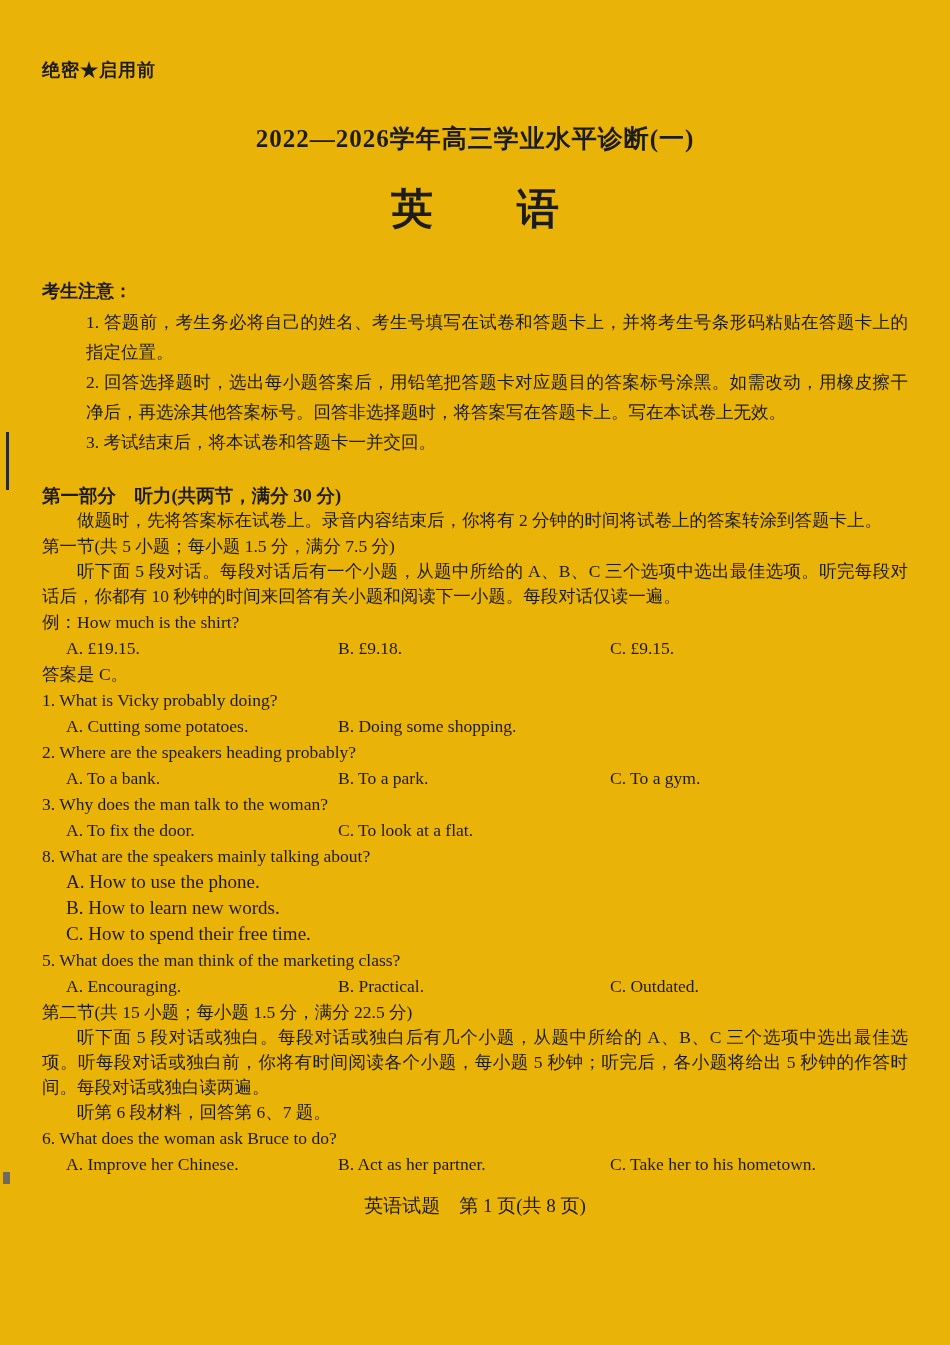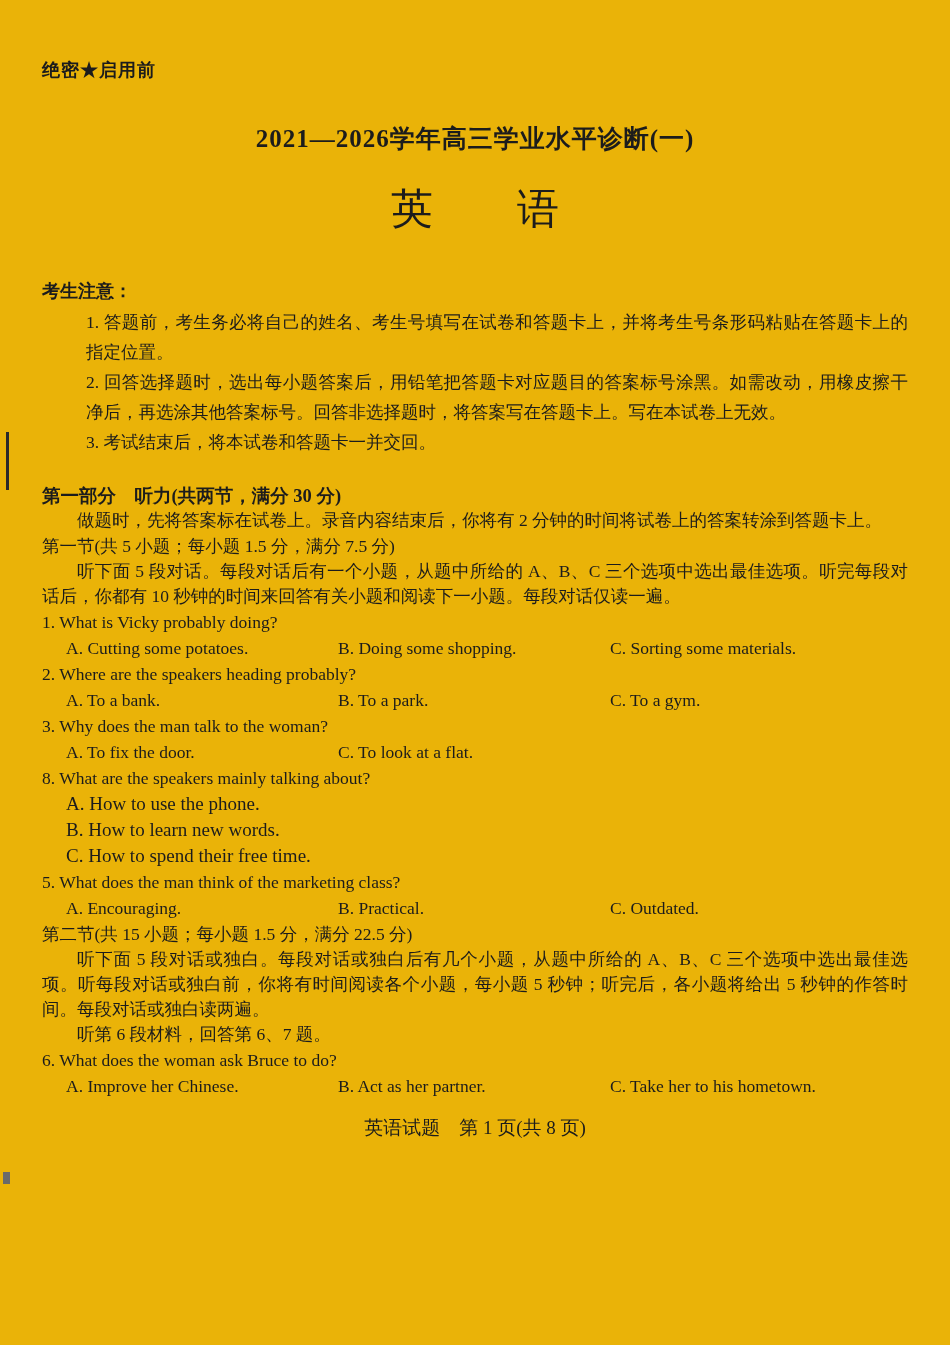--- a/index.html
+++ b/index.html
@@ -25,21 +25,21 @@
     margin-top: 40px;
     text-align: center;
     font-size: 25px;
     font-weight: 700;
     letter-spacing: 1px;
   }
   .subject-title {
     margin-top: 26px;
     text-align: center;
     font-size: 42px;
-    font-weight: 400;
+    font-weight: 700;
   }
   .notice-title {
     margin-top: 42px;
     font-size: 18px;
     font-weight: 700;
   }
   .notice-list { margin-top: 4px; }
   .notice-item {
     margin-left: 44px;
     font-size: 17.5px;
@@ -102,47 +102,55 @@
 <body>
 
 <div class="page">
   <div class="edge-mark"></div>
   <div class="edge-mark-2"></div>
 
   <div class="content">
 
     <div class="security">绝密★启用前</div>
 
-    <div class="session-title">2021—2026学年高三学业水平诊断(一)</div>
+    <div class="session-title">2022—2026学年高三学业水平诊断(一)</div>
 
     <div class="subject-title">英　　语</div>
 
     <div class="notice-title">考生注意：</div>
 
     <div class="notice-list">
       <div class="notice-item">1. 答题前，考生务必将自己的姓名、考生号填写在试卷和答题卡上，并将考生号条形码粘贴在答题卡上的指定位置。</div>
       <div class="notice-item">2. 回答选择题时，选出每小题答案后，用铅笔把答题卡对应题目的答案标号涂黑。如需改动，用橡皮擦干净后，再选涂其他答案标号。回答非选择题时，将答案写在答题卡上。写在本试卷上无效。</div>
       <div class="notice-item">3. 考试结束后，将本试卷和答题卡一并交回。</div>
     </div>
 
     <div class="part-heading">第一部分　听力(共两节，满分 30 分)</div>
 
     <div class="body-text indent">做题时，先将答案标在试卷上。录音内容结束后，你将有 2 分钟的时间将试卷上的答案转涂到答题卡上。</div>
 
     <div class="section-heading">第一节(共 5 小题；每小题 1.5 分，满分 7.5 分)</div>
 
     <div class="body-text indent">听下面 5 段对话。每段对话后有一个小题，从题中所给的 A、B、C 三个选项中选出最佳选项。听完每段对话后，你都有 10 秒钟的时间来回答有关小题和阅读下一小题。每段对话仅读一遍。</div>
 
+    <div class="question-block">
+      <div class="question-text">例：How much is the shirt?</div>
+      <div class="options-row">
+        <span class="opt">A. £19.15.</span>
+        <span class="opt">B. £9.18.</span>
+        <span class="opt">C. £9.15.</span>
+      </div>
+      <div class="answer-line">答案是 C。</div>
+    </div>
 
     <div class="question-block">
       <div class="question-text">1. What is Vicky probably doing?</div>
       <div class="options-row">
         <span class="opt">A. Cutting some potatoes.</span>
         <span class="opt">B. Doing some shopping.</span>
-        <span class="opt">C. Sorting some materials.</span>
       </div>
     </div>
 
     <div class="question-block">
       <div class="question-text">2. Where are the speakers heading probably?</div>
       <div class="options-row">
         <span class="opt">A. To a bank.</span>
         <span class="opt">B. To a park.</span>
         <span class="opt">C. To a gym.</span>
       </div>

